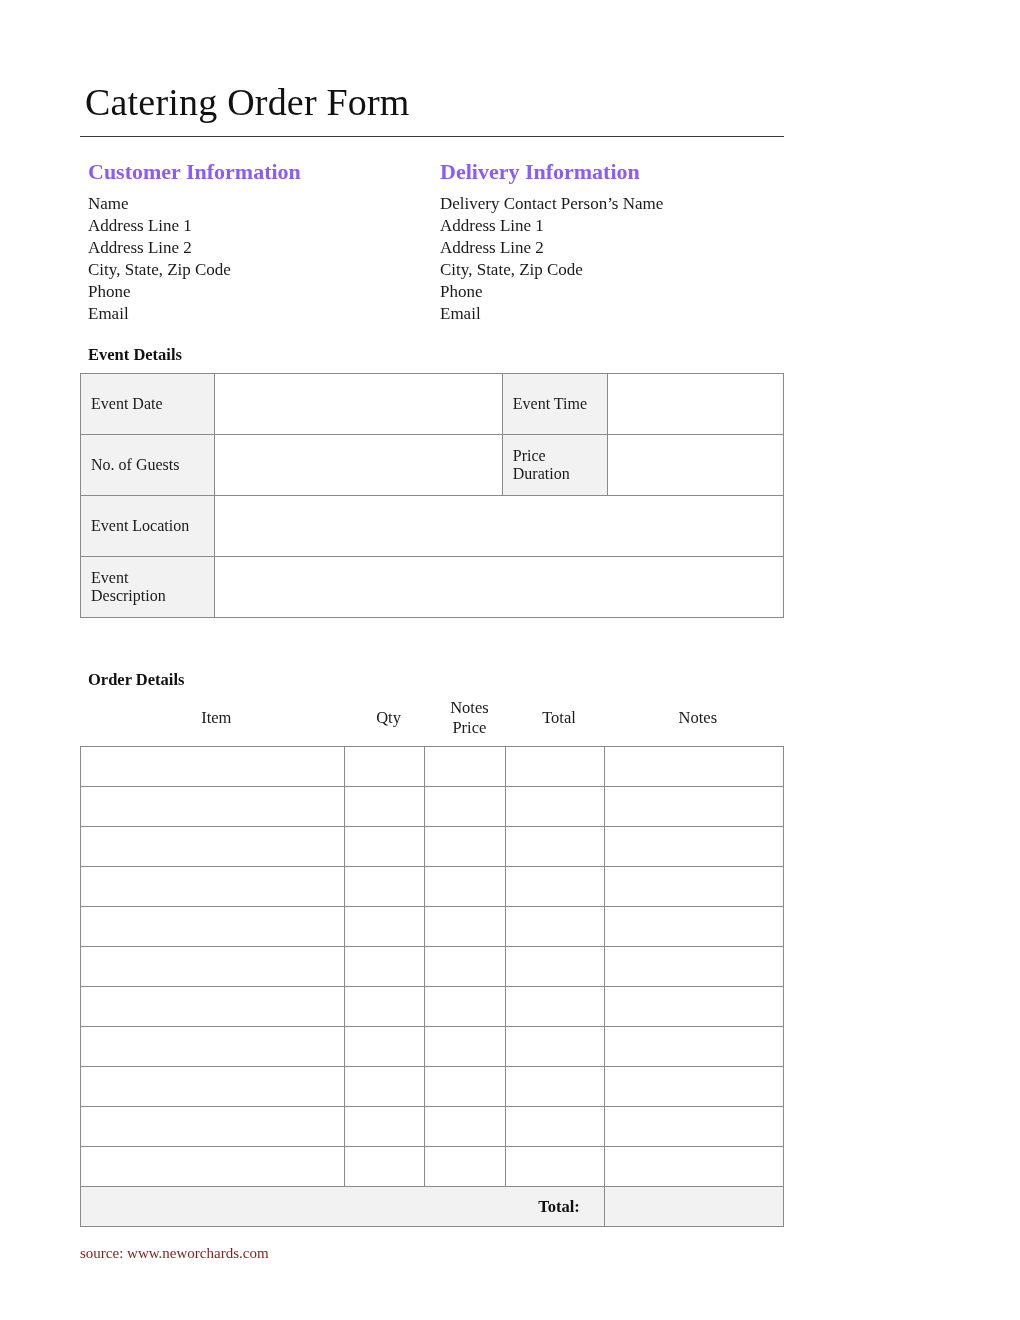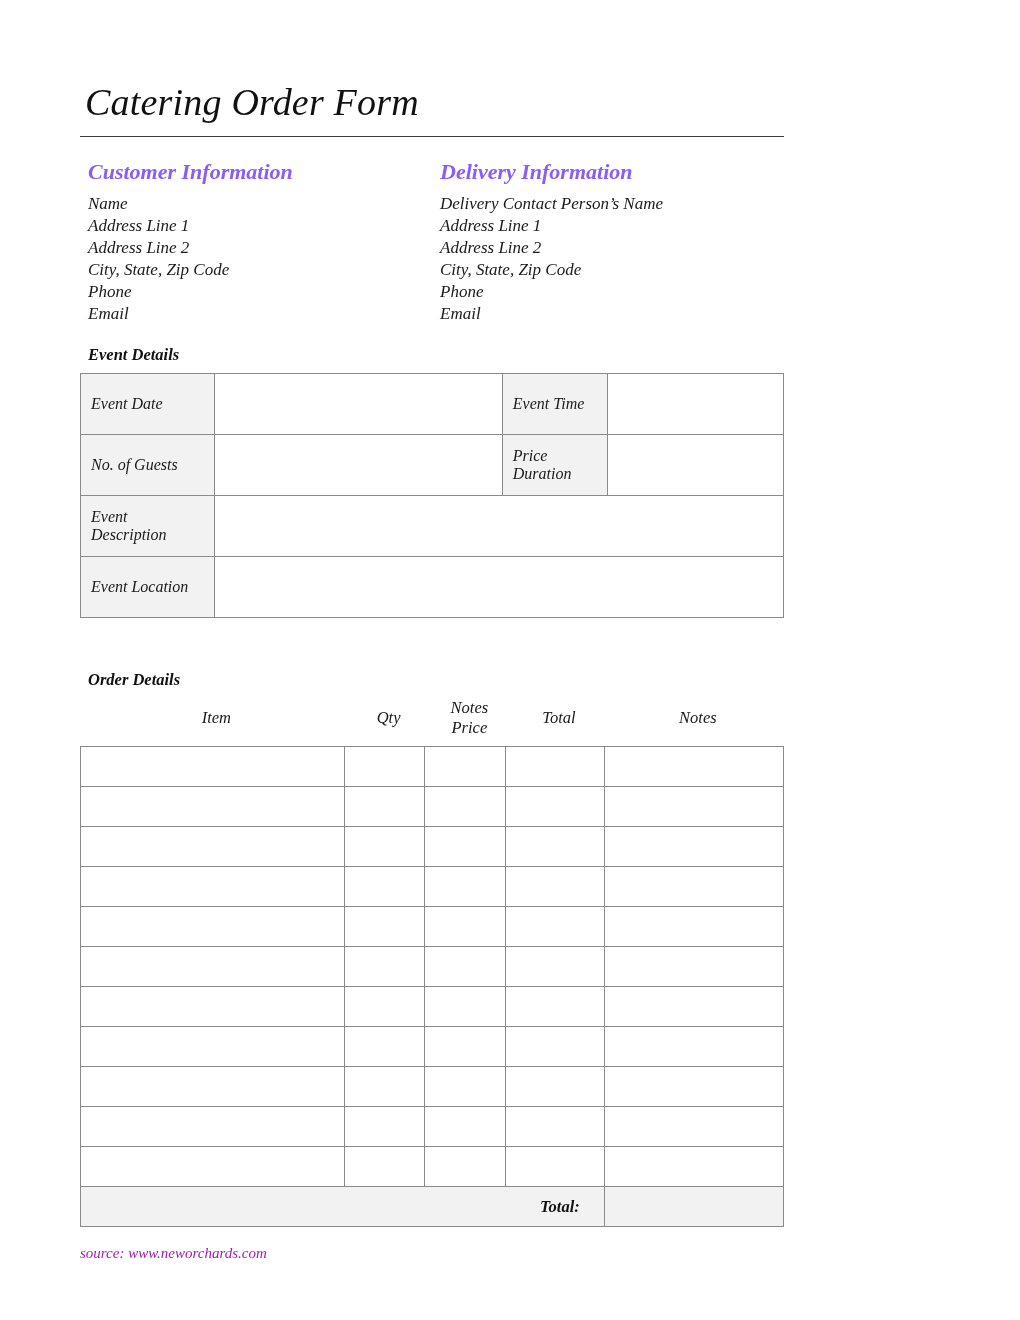--- a/index.html
+++ b/index.html
@@ -17,21 +17,20 @@
     position: relative;
     box-sizing: border-box;
     margin: 0 auto;
     overflow: hidden;
   }
   .sheet {
     position: absolute;
     left: 80px;
     top: 80px;
     width: 704px;
-    font-style: italic;
   }
   .doc-title {
     font-size: 38px;
     font-weight: 400;
     color: #111;
     letter-spacing: 0.2px;
     padding: 0 0 12px 5px;
     margin: 0;
     border-bottom: 1.5px solid #3a3a3a;
     font-family: "Liberation Serif", serif;
@@ -98,21 +97,21 @@
   .total-label {
     text-align: right;
     font-weight: bold;
     font-size: 16.5px;
     color: #111;
     padding-right: 12px;
   }
   .source {
     margin-top: 18px;
     font-size: 15px;
-    color: #a21caf;
+    color: #7f1d1d;
     padding-left: 0px;
   }
 </style>
 </head>
 <body>
 
 <div class="page">
   <div class="sheet">
 
     <h1 class="doc-title">Catering Order Form</h1>
@@ -154,25 +153,25 @@
           <td class="label">Event Time</td>
           <td></td>
         </tr>
         <tr>
           <td class="label">No. of Guests</td>
           <td></td>
           <td class="label">Price Duration</td>
           <td></td>
         </tr>
         <tr>
+          <td class="label">Event Location</td>
+          <td colspan="3"></td>
+        </tr>
+        <tr>
           <td class="label">Event Description</td>
-          <td colspan="3"></td>
-        </tr>
-        <tr>
-          <td class="label">Event Location</td>
           <td colspan="3"></td>
         </tr>
       </tbody>
     </table>
 
     <div class="sub-head" style="margin-top:52px">Order Details</div>
 
     <table class="order-table">
       <colgroup>
         <col style="width:37.5%">

